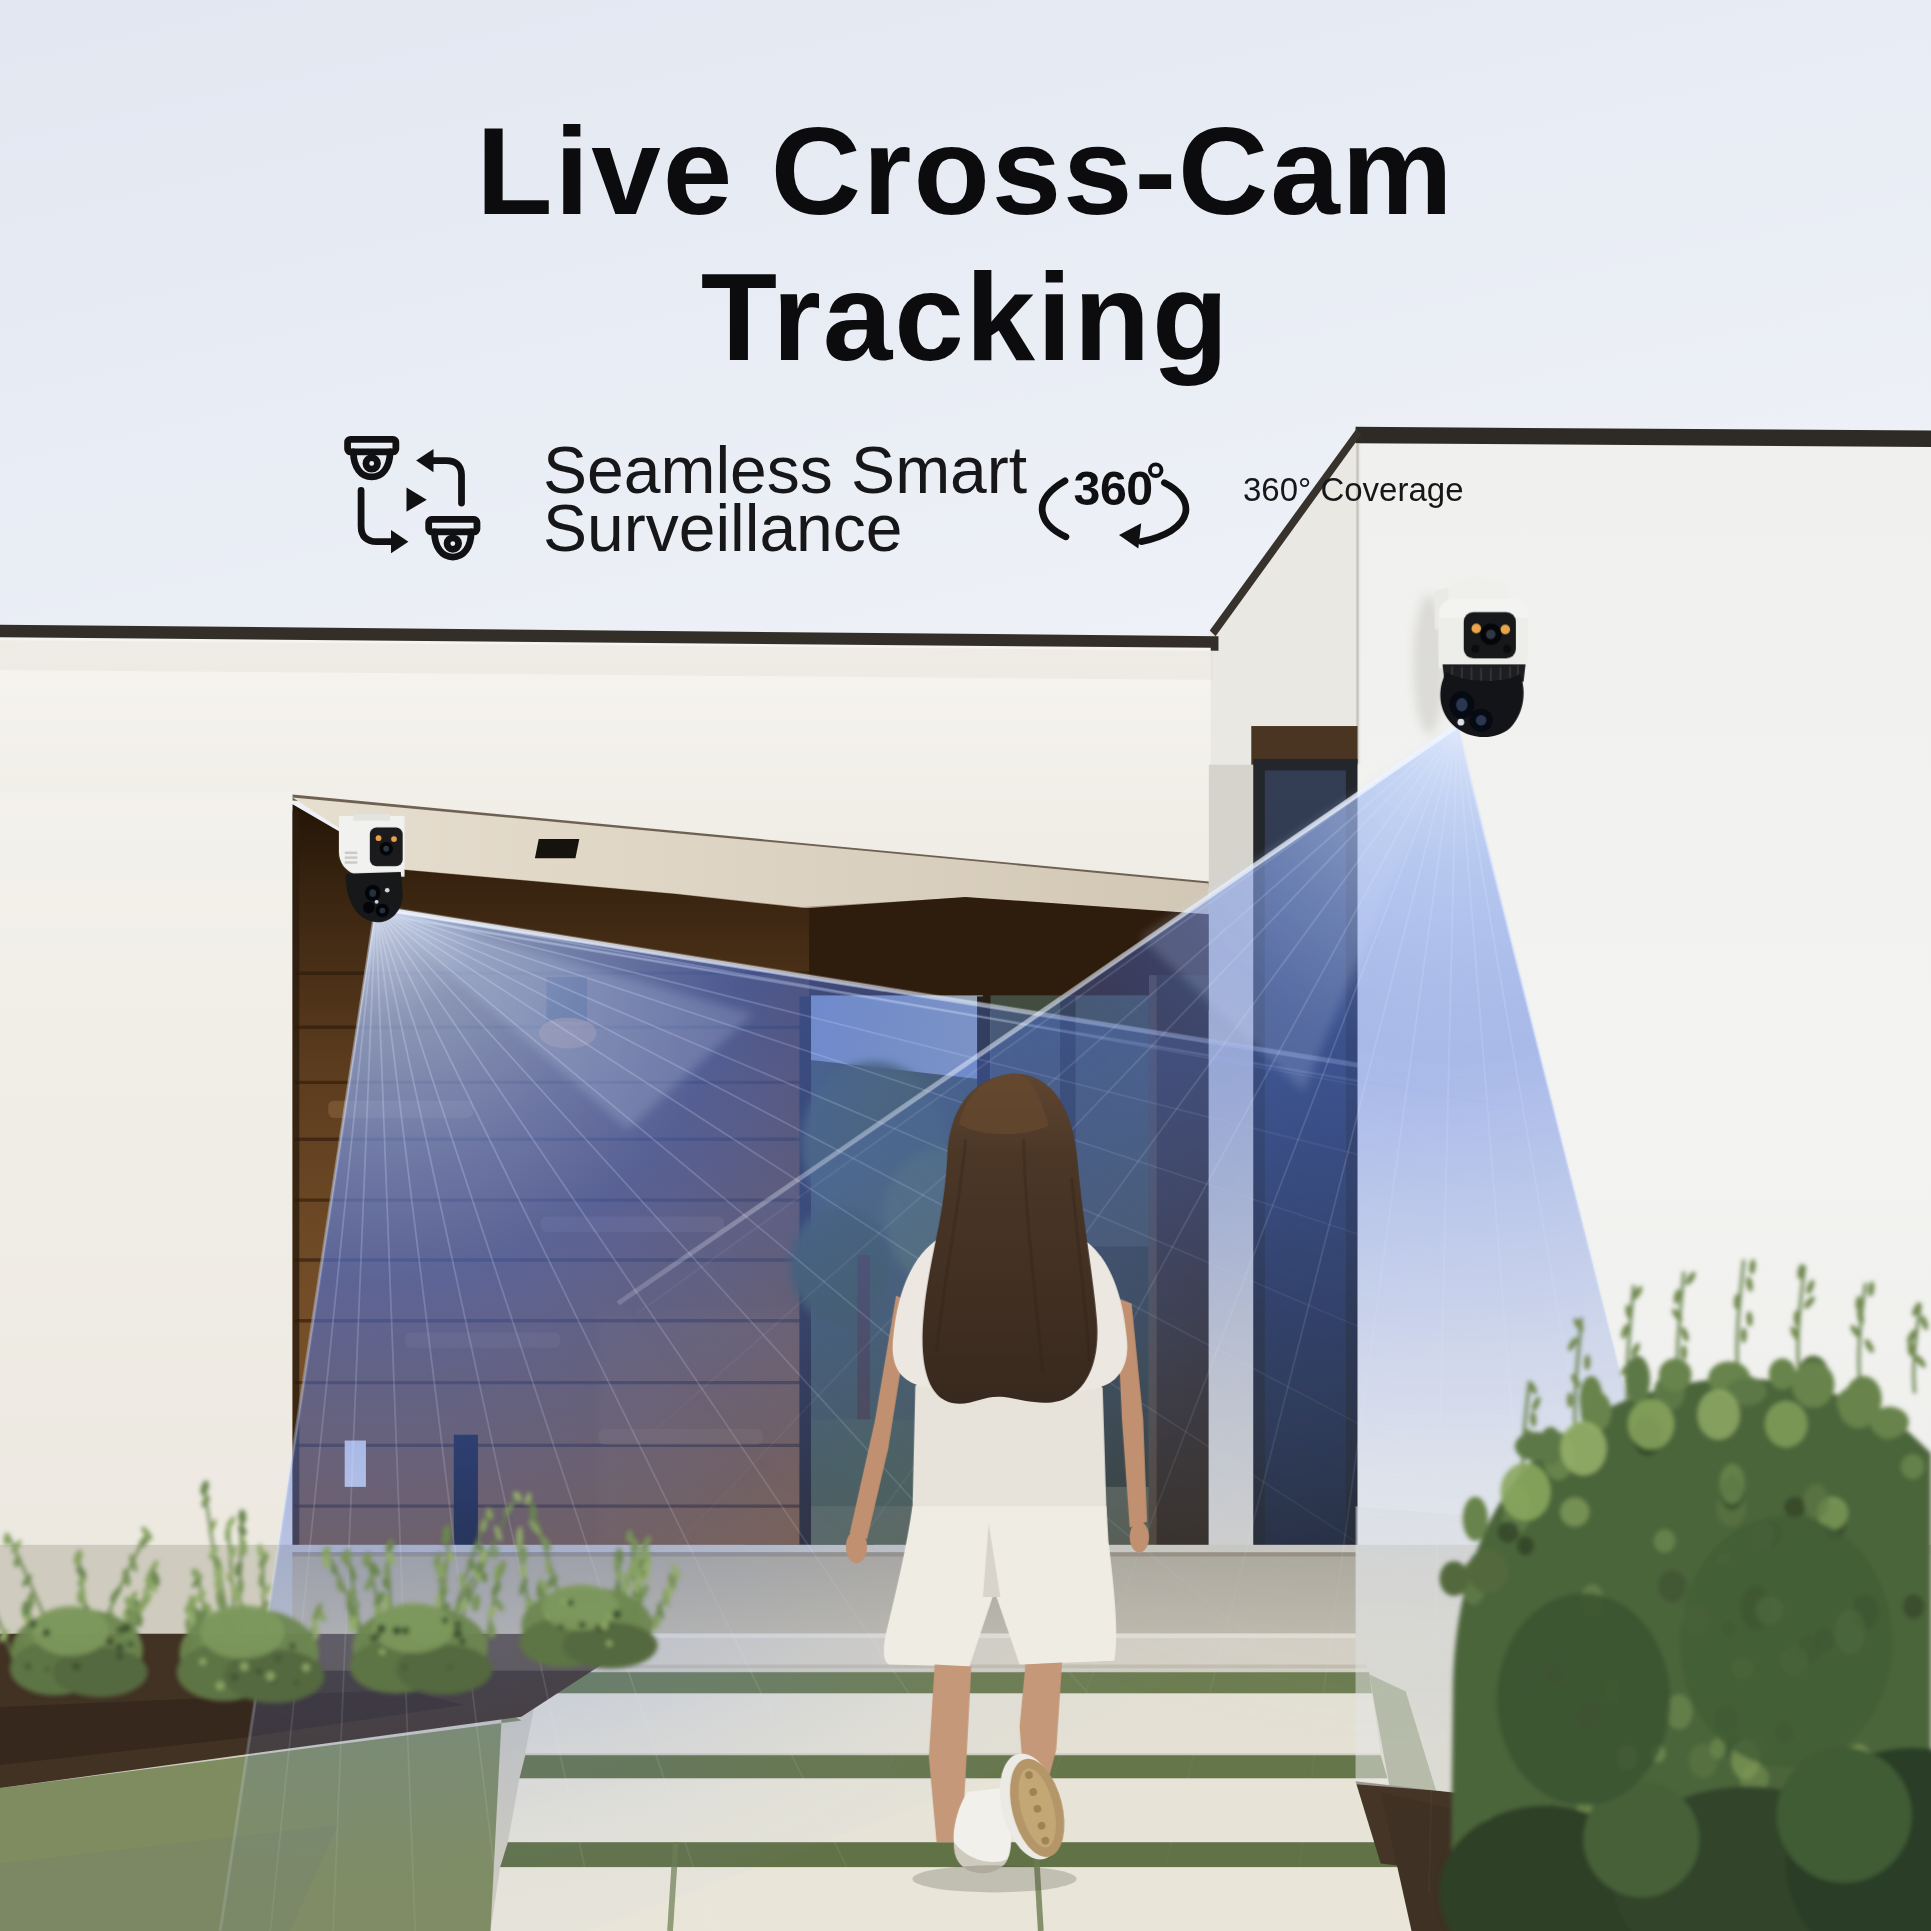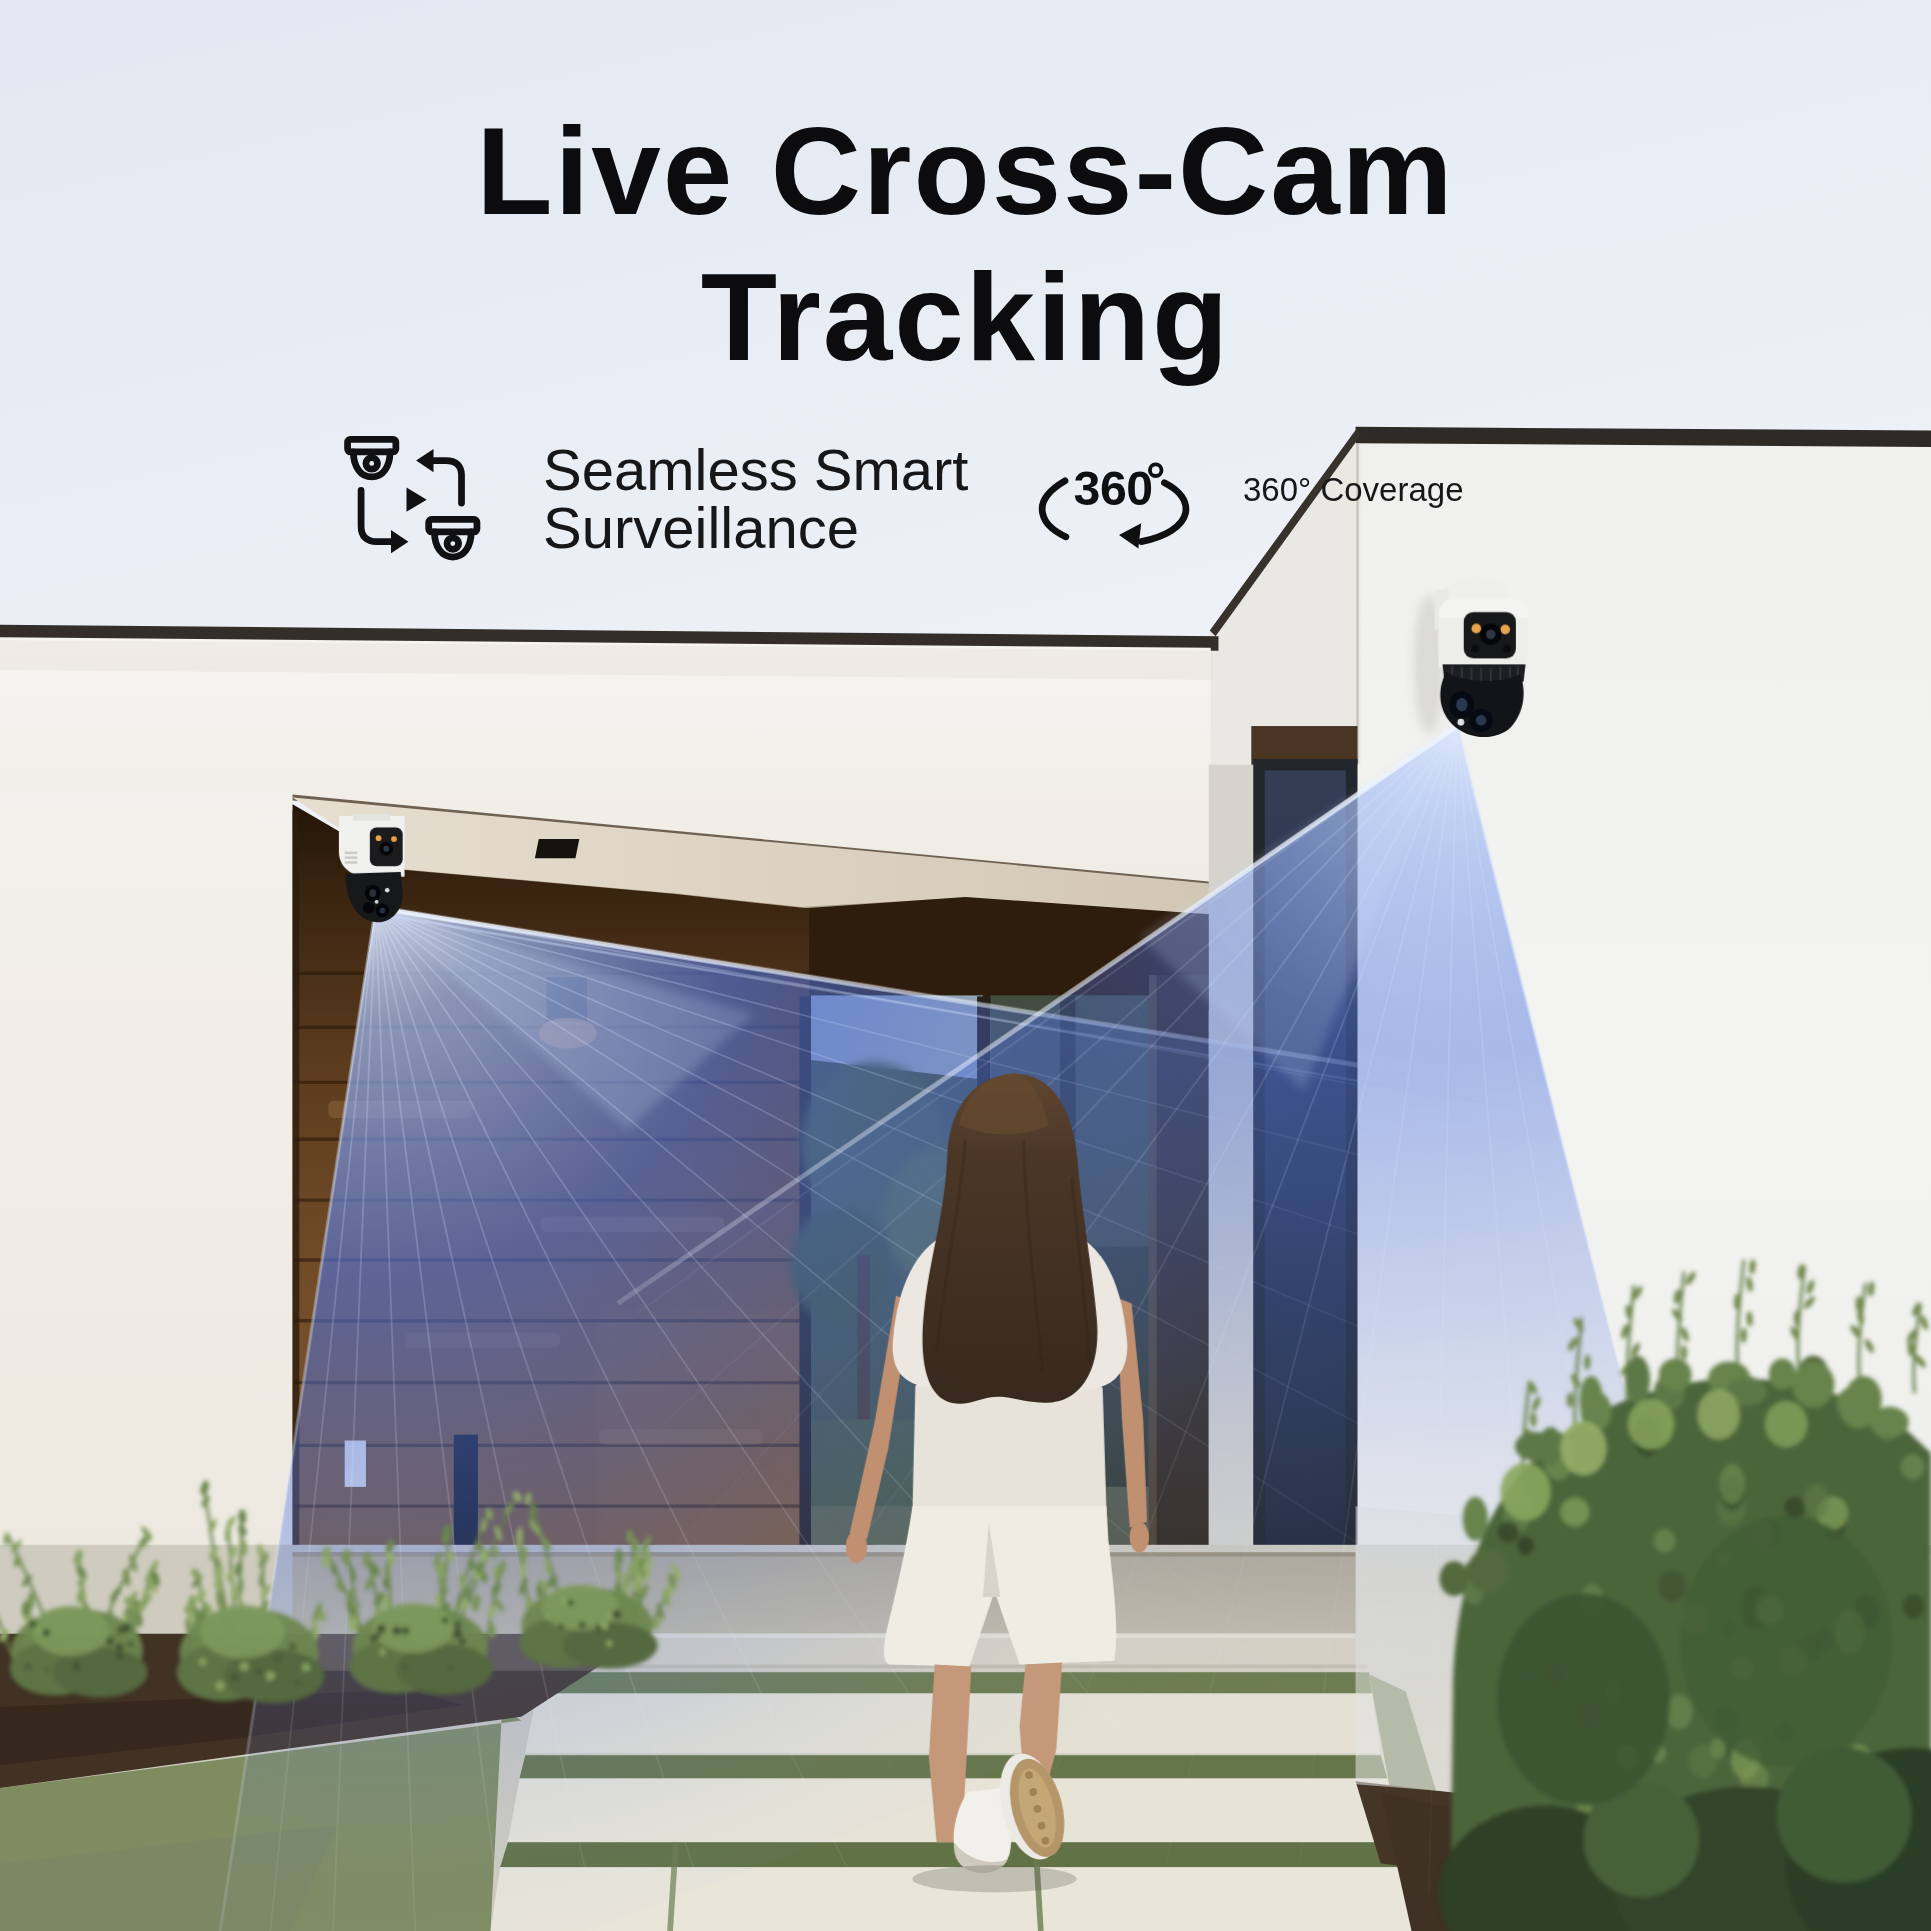--- a/index.html
+++ b/index.html
@@ -1,20 +1,20 @@
 <!DOCTYPE html>
 <html><head><meta charset="utf-8">
 <style>
 html,body{margin:0;padding:0;background:#eef1f7;}
 #stage{position:relative;width:1931px;height:1931px;overflow:hidden;font-family:"Liberation Sans",sans-serif;}
 #scene{position:absolute;left:0;top:0;}
 .title{position:absolute;left:0;top:98px;width:1931px;text-align:center;font-weight:700;
  font-size:125px;line-height:146px;color:#0c0c0e;letter-spacing:1.9px;}
 .feat{position:absolute;color:#17171a;font-weight:400;}
-#f1{left:543px;top:441px;font-size:58px;line-height:58px;}
+#f1{left:543px;top:441px;font-size:66px;line-height:58px;}
 #f2{left:1243px;top:461px;font-size:33px;line-height:58px;}
 </style></head>
 <body>
 <div id="stage">
 <svg id="scene" width="1931" height="1931" viewBox="0 0 2000 2000">
 <defs>
 <linearGradient id="skyg" x1="0" y1="0" x2="0.22" y2="1">
  <stop offset="0" stop-color="#e2e7f1"></stop>
  <stop offset="0.45" stop-color="#eef1f7"></stop>
  <stop offset="0.8" stop-color="#f3f5f9"></stop>

